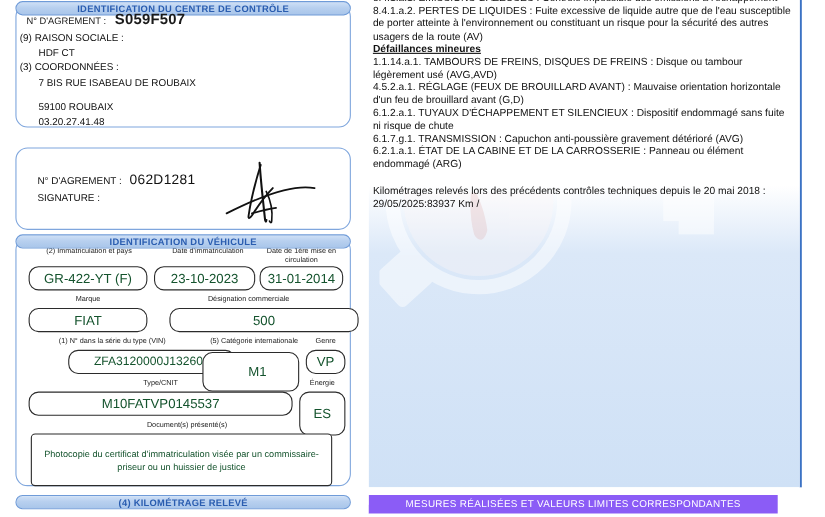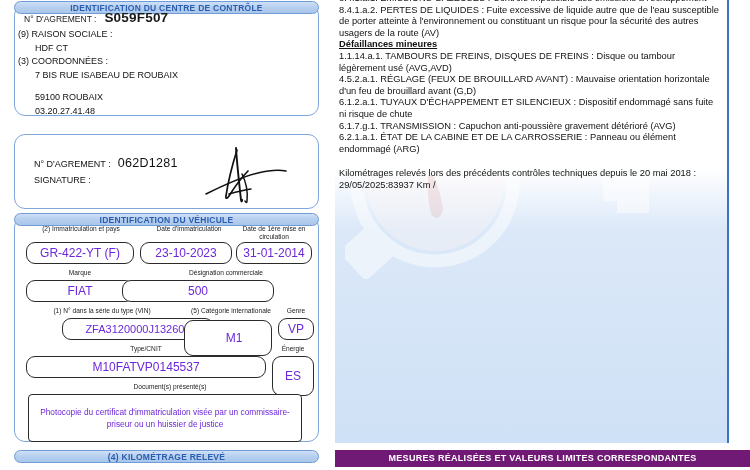--- a/index.html
+++ b/index.html
@@ -129,21 +129,21 @@
     color: #222;
     text-align: center;
     line-height: 8px;
   }
   .fld-box {
     position: absolute;
     box-sizing: border-box;
     border: 1.2px solid #2b2b2b;
     border-radius: 9px;
     background: #fff;
-    color: #6d28d9;
+    color: #14532d;
     font-size: 12px;
     text-align: center;
     display: flex;
     align-items: center;
     justify-content: center;
     white-space: nowrap;
     overflow: hidden;
   }
   .fld-box.small { font-size: 11px; margin-left: 36px; }
   .fld-box.doc {
@@ -223,26 +223,26 @@
     width: 330px;
     height: 268px;
     pointer-events: none;
     opacity: 0.5;
   }
 
   #hdr-mesures {
     position: absolute;
     left: 0px;
     top: 450px;
-    width: 415px;
+    width: 372px;
     height: 17px;
-    background: #701a75;
+    background: #8b5cf6;
     color: #ffffff;
     font-size: 9px;
-    font-weight: bold;
+    font-weight: normal;
     letter-spacing: 0.3px;
     text-align: center;
     line-height: 17px;
     white-space: nowrap;
   }
 
   
   #right-bottom-white {
     position: absolute;
     left: 0; top: 467px;
@@ -320,21 +320,21 @@
       <div class="fld-label" style="left:120px; top:9px;  width:110px;">Date d'immatriculation</div>
       <div class="fld-label" style="left:218px; top:9px;  width:84px;">Date de 1ère mise en circulation</div>
 
       <div class="fld-box" style="left:12px;  top:26px; width:108px; height:22px;">GR-422-YT (F)</div>
       <div class="fld-box" style="left:126px; top:26px; width:92px;  height:22px;">23-10-2023</div>
       <div class="fld-box" style="left:222px; top:26px; width:76px;  height:22px;">31-01-2014</div>
 
       <div class="fld-label" style="left:12px;  top:53px; width:108px;">Marque</div>
       <div class="fld-label" style="left:126px; top:53px; width:172px;">Désignation commerciale</div>
       <div class="fld-box" style="left:12px;  top:64px; width:108px; height:22px;">FIAT</div>
-      <div class="fld-box" style="left:108px; top:64px; width:152px; height:22px;">500</div>
+      <div class="fld-box" style="left:140px; top:64px; width:172px; height:22px;">500</div>
 
       <div class="fld-label" style="left:12px;  top:91px; width:152px;">(1) N° dans la série du type (VIN)</div>
       <div class="fld-label" style="left:168px; top:91px; width:98px;">(5) Catégorie internationale</div>
       <div class="fld-label" style="left:264px; top:91px; width:36px;">Genre</div>
       <div class="fld-box small" style="left:12px;  top:102px; width:152px; height:22px;">ZFA3120000J132603</div>
       <div class="fld-box" style="left:170px; top:104px; width:88px;  height:36px;padding-left:12px;">M1</div>
       <div class="fld-box" style="left:264px; top:102px; width:36px;  height:22px;">VP</div>
 
       <div class="fld-label" style="left:12px;  top:129px; width:240px;">Type/CNIT</div>
       <div class="fld-label" style="left:258px; top:129px; width:42px;">Énergie</div>

